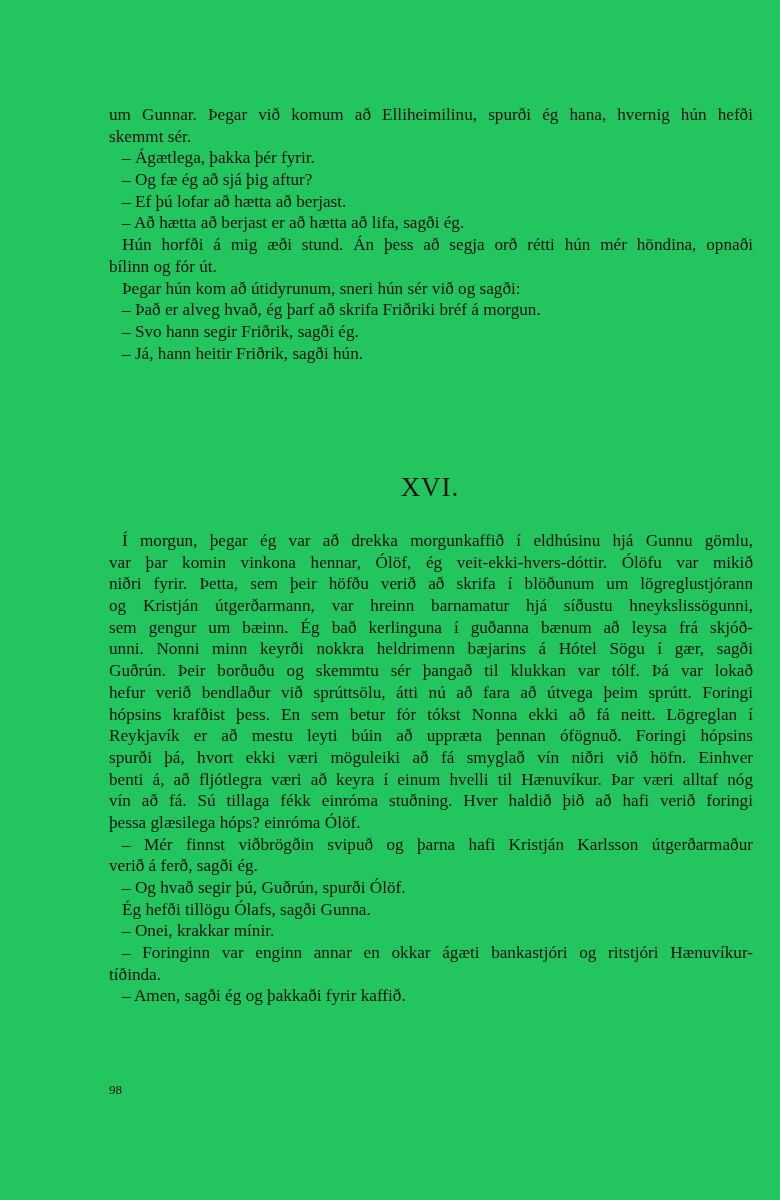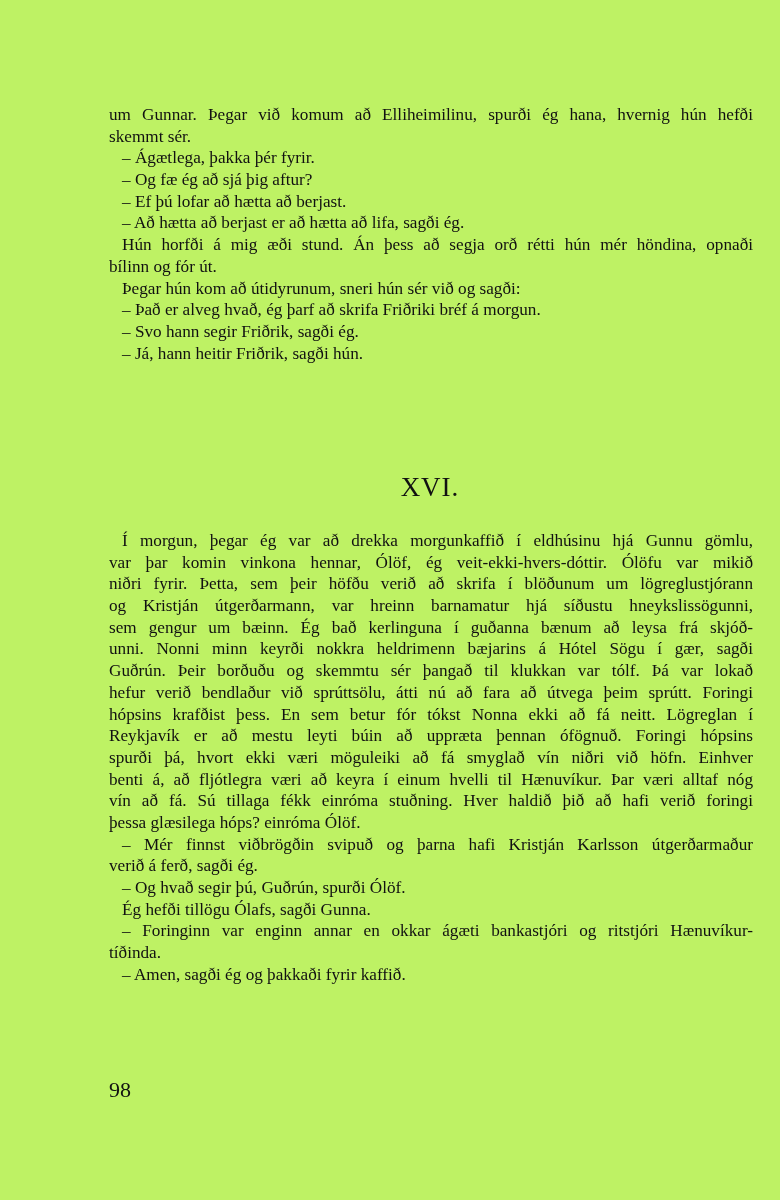--- a/index.html
+++ b/index.html
@@ -1,35 +1,35 @@
 <!DOCTYPE html>
 <html><head>
 <meta charset="utf-8">
 <style>
   html, body { margin: 0; padding: 0; background: #ffffff; }
   body { width: 780px; height: 1200px; position: relative; overflow: hidden; }
   .page {
     position: absolute; left: 0; top: 0; width: 780px; height: 1200px;
-    background: #bef264; color: #111111;
+    background: #22c55e; color: #111111;
     font-family: "Liberation Serif", "DejaVu Serif", serif;
   }
   .block { position: absolute; left: 109px; width: 644px; font-size: 17.2px; }
   .line {
     height: 21.7px; line-height: 21.7px; white-space: nowrap;
     text-align: justify; text-align-last: justify; overflow: hidden;
   }
   .line.indent { padding-left: 13px; }
   .line.last { text-align-last: left; }
   .b1 { top: 104px; }
   .b2 { top: 530px; }
   .chapter {
     position: absolute; top: 470px; left: 0; width: 860px; text-align: center;
     font-size: 27px; letter-spacing: 1px; line-height: 34px;
   }
-  .pagenum { position: absolute; left: 109px; top: 1079px; font-size: 22px; line-height: 22px; }
+  .pagenum { position: absolute; left: 109px; top: 1079px; font-size: 13px; line-height: 22px; }
 </style>
 </head>
 <body>
 
 <div class="page">
   <div class="block b1" id="block1">
       <div class="line">um Gunnar. Þegar við komum að Elliheimilinu, spurði ég hana, hvernig hún hefði</div>
       <div class="line last">skemmt sér.</div>
       <div class="line indent last">– Ágætlega, þakka þér fyrir.</div>
       <div class="line indent last">– Og fæ ég að sjá þig aftur?</div>
@@ -55,18 +55,19 @@
       <div class="line">hópsins krafðist þess. En sem betur fór tókst Nonna ekki að fá neitt. Lögreglan í</div>
       <div class="line">Reykjavík er að mestu leyti búin að uppræta þennan ófögnuð. Foringi hópsins</div>
       <div class="line">spurði þá, hvort ekki væri möguleiki að fá smyglað vín niðri við höfn. Einhver</div>
       <div class="line">benti á, að fljótlegra væri að keyra í einum hvelli til Hænuvíkur. Þar væri alltaf nóg</div>
       <div class="line">vín að fá. Sú tillaga fékk einróma stuðning. Hver haldið þið að hafi verið foringi</div>
       <div class="line last">þessa glæsilega hóps? einróma Ólöf.</div>
       <div class="line indent">– Mér finnst viðbrögðin svipuð og þarna hafi Kristján Karlsson útgerðarmaður</div>
       <div class="line last">verið á ferð, sagði ég.</div>
       <div class="line indent last">– Og hvað segir þú, Guðrún, spurði Ólöf.</div>
       <div class="line indent last">Ég hefði tillögu Ólafs, sagði Gunna.</div>
+      <div class="line indent last">– Onei, krakkar mínir.</div>
       <div class="line indent">– Foringinn var enginn annar en okkar ágæti bankastjóri og ritstjóri Hænuvíkur-</div>
       <div class="line last">tíðinda.</div>
       <div class="line indent last">– Amen, sagði ég og þakkaði fyrir kaffið.</div>
     </div>
   <div class="pagenum">98</div>
 </div>
 
 </body></html>

